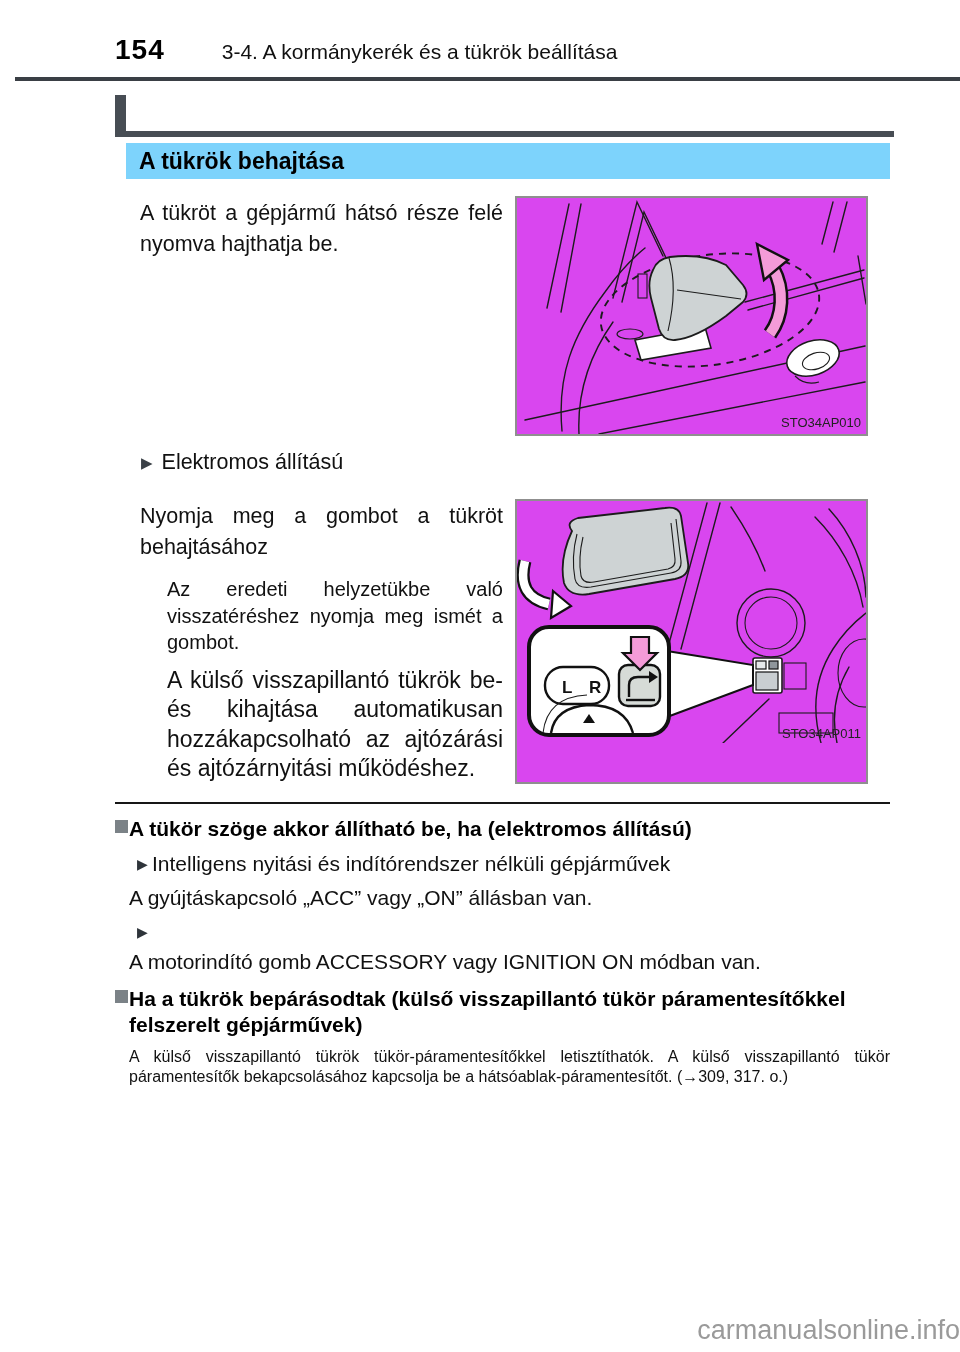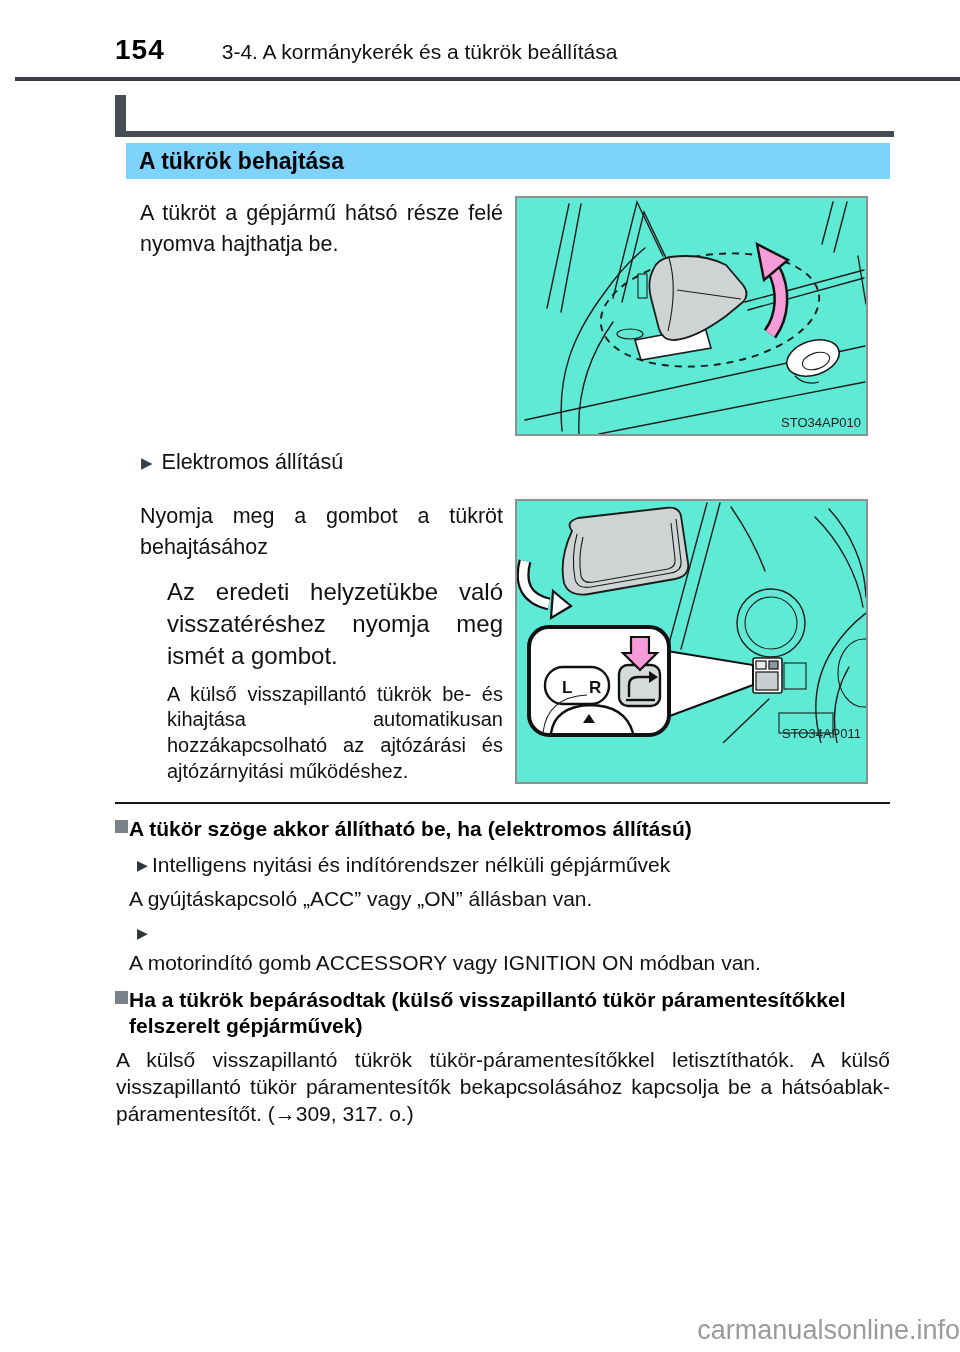--- a/index.html
+++ b/index.html
@@ -22,44 +22,44 @@
     font-size:23px; font-weight:bold; color:#000; }
 
   
   .content { margin:0 85px 0 100px; }
   .bullet-row { display:flex; align-items:center; gap:9px; margin:16px 0 0 26px; font-size:21.5px; color:#111; }
   .tri { color:#3a4046; font-size:15px; line-height:1; flex:none; }
 
   .split { display:flex; margin-top:24px; padding-left:25px; }
   .text-col { width:363px; flex:none; }
   .body-text { font-size:21.5px; line-height:1.42; text-align:justify; color:#111; }
-  .sub-note-sm { margin:14px 0 0 27px; font-size:24px; line-height:1.33; text-align:justify; }
-  .sub-note { margin:10px 0 0 27px; font-size:20px; line-height:1.28; text-align:justify; }
-
-  .figure { margin-left:12px; border:2px solid #8f8f8f; background:#5eead4; flex:none; line-height:0; }
+  .sub-note-sm { margin:14px 0 0 27px; font-size:20px; line-height:1.33; text-align:justify; }
+  .sub-note { margin:10px 0 0 27px; font-size:23px; line-height:1.28; text-align:justify; }
+
+  .figure { margin-left:12px; border:2px solid #8f8f8f; background:#d946ef; flex:none; line-height:0; }
   svg .ln { stroke:#1c1c1c; stroke-width:1.4; fill:none; stroke-linecap:round; }
   svg .thin { stroke:#1c1c1c; stroke-width:1.1; fill:none; }
   svg .mirror { fill:#ced3d4; stroke:#1c1c1c; stroke-width:1.8; }
   svg .whitefill { fill:#fff; stroke:#1c1c1c; stroke-width:1.6; }
   svg .dash { stroke:#1c1c1c; stroke-width:1.9; fill:none; stroke-dasharray:7 6; }
   svg .pink { fill:#f49bd8; }
   svg .figlabel { font-family:"Liberation Sans",sans-serif; font-size:13px; fill:#222; }
   svg .thick { stroke:#111; stroke-width:4; fill:#fff; }
   svg .mid { stroke:#111; stroke-width:2.4; fill:none; }
   svg .btnletter { font-family:"Liberation Sans",sans-serif; font-size:17px; font-weight:bold; fill:#111; }
 
   
   .notes-divider { margin:18px 85px 0 100px; border-top:2px solid #161616; }
   .note-title { display:flex; font-size:21px; font-weight:bold; line-height:1.26; margin-top:12px; color:#000; }
   .sq { flex:none; width:13px; height:13px; background:#7b8287; margin:4px 1px 0 0; }
   .note-items { padding-left:14px; }
   .item { margin-top:10px; font-size:21px; color:#111; }
   .item-arrow { display:flex; padding-left:8px; }
   .item-arrow .tri2 { flex:none; width:15px; color:#2e343a; font-size:14px; padding-top:4px; }
-  .note-body { margin-top:8px; margin-left:1px; font-size:21px; line-height:1.28; text-align:justify; }
+  .note-body { margin-top:8px; margin-left:14px; font-size:16px; line-height:1.28; text-align:justify; }
 
   
   .watermark { position:absolute; right:15px; bottom:6px; font-size:27px; color:#9a9a9a; }
 </style>
 </head>
 <body>
 
 <div class="page">
 
   <div class="page-header">

